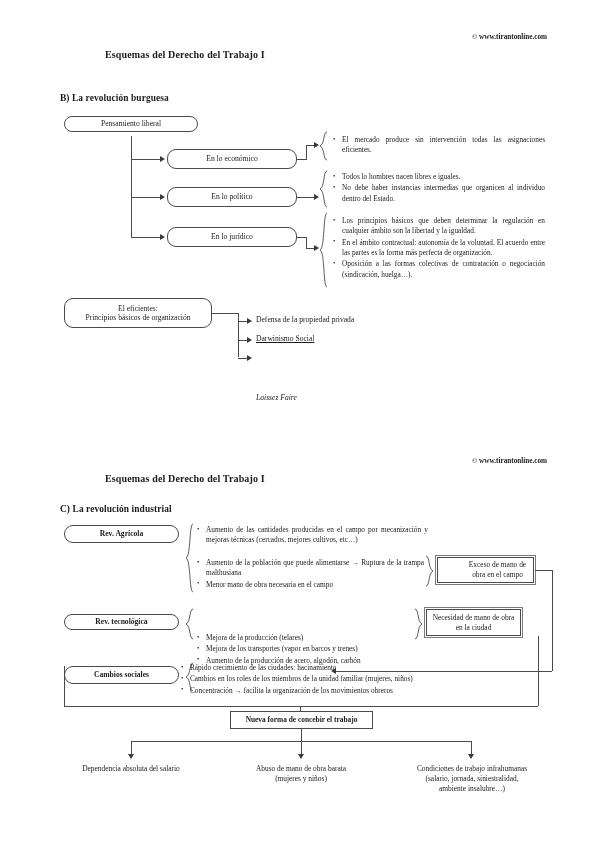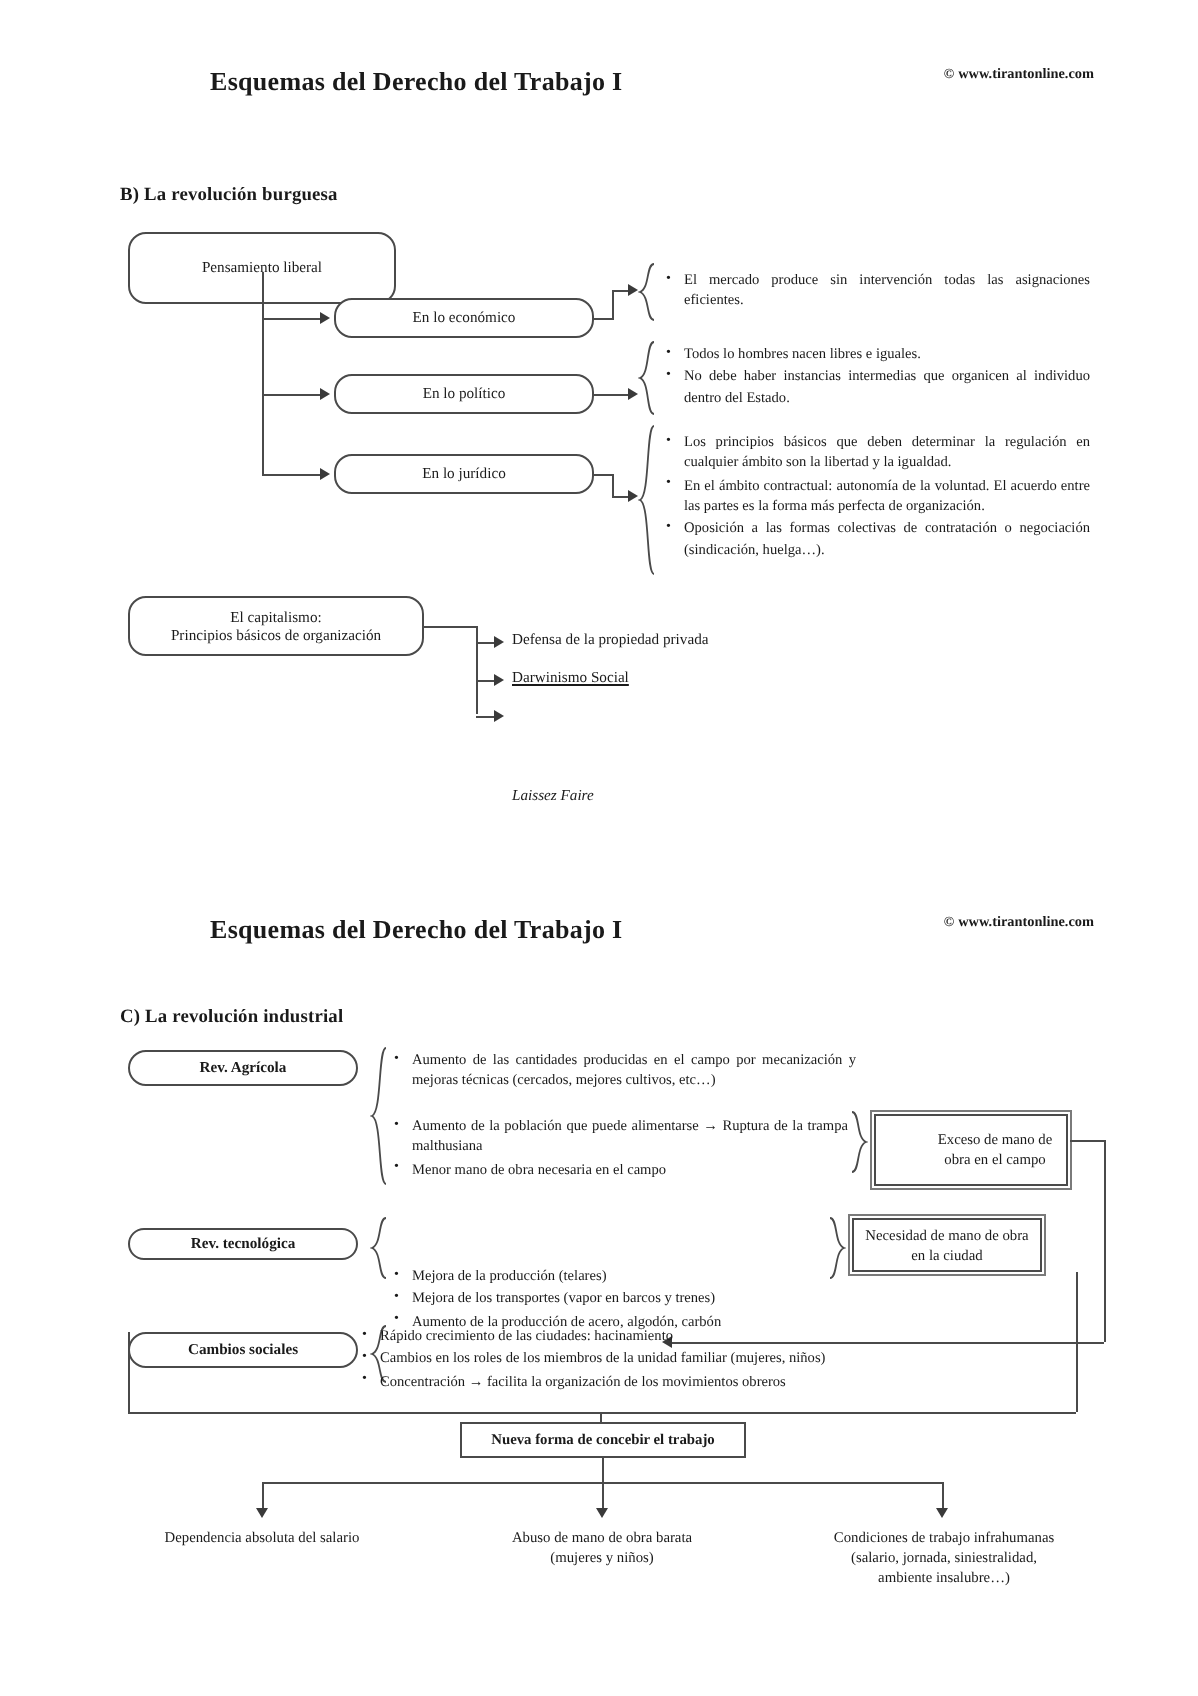--- a/index.html
+++ b/index.html
@@ -7,21 +7,21 @@
     width:599px;height:848px;position:relative;overflow:hidden;
     font-family:"Liberation Serif","DejaVu Serif",serif;
     color:#1a1a1a;
     -webkit-font-smoothing:antialiased;
   }
   .page{position:absolute;left:0;width:599px;background:#fff;}
   #page1{top:0;height:424px;}
   #page2{top:424px;height:424px;}
 
   .hdr{position:absolute;top:33px;left:0;width:599px;height:14px;}
-  .hdr .l{position:absolute;left:60px;top:0;font-size:13px;font-weight:bold;
+  .hdr .l{position:absolute;left:60px;top:16px;font-size:10px;font-weight:bold;
           letter-spacing:.15px;white-space:nowrap;padding-left:45px;}
   .hdr .r{position:absolute;right:52px;top:0;font-size:7.2px;font-weight:bold;
           white-space:nowrap;}
   .hdr .r .c{font-size:7px;margin-right:2px;}
 
   .sect{position:absolute;left:60px;font-size:9.4px;font-weight:bold;letter-spacing:.1px;}
 
   
   .rbox{position:absolute;border:1px solid #4a4a4a;border-radius:9px;
         display:flex;align-items:center;justify-content:center;text-align:center;
@@ -64,21 +64,21 @@
 
   <div class="hdr">
     <div class="l">Esquemas del Derecho del Trabajo I</div>
     <div class="r">
       <span class="c">©</span><span>www.tirantonline.com</span>
     </div>
   </div>
 
   <div class="sect" style="top:93px">B) La revolución burguesa</div>
 
-  <div class="rbox" style="left:64px;top:116px;width:134px;height:36px;">Pensamiento liberal</div>
+  <div class="rbox" style="left:64px;top:116px;width:134px;height:16px;">Pensamiento liberal</div>
 
   <div class="ln lnv" style="left:131px;top:136px;height:101px;"></div>
 
   <div class="ln lnh" style="left:131px;top:159px;width:29px;"></div>
   <div class="arw arw-r" style="left:160px;top:156px;"></div>
   <div class="rbox" style="left:167px;top:149px;width:130px;height:20px;">En lo económico</div>
 
   <div class="ln lnh" style="left:131px;top:197px;width:29px;"></div>
   <div class="arw arw-r" style="left:160px;top:194px;"></div>
   <div class="rbox" style="left:167px;top:187px;width:130px;height:20px;">En lo político</div>
@@ -126,21 +126,21 @@
     <div class="li">No debe haber instancias intermedias que organicen al individuo dentro del Estado.</div>
   </div>
 
   <div class="blist" style="left:332px;top:216px;width:213px;">
     <div class="li">Los principios básicos que deben determinar la regulación en cualquier ámbito son la libertad y la igualdad.</div>
     <div class="li">En el ámbito contractual: autonomía de la voluntad. El acuerdo entre las partes es la forma más perfecta de organización.</div>
     <div class="li">Oposición a las formas colectivas de contratación o negociación (sindicación, huelga…).</div>
   </div>
 
   <div class="rbox" style="left:64px;top:298px;width:148px;height:30px;flex-direction:column;">
-    <span>El capitalismo:</span>
+    <span>El eficientes:</span>
     <span>Principios básicos de organización</span>
   </div>
 
   <div class="ln lnh" style="left:212px;top:313px;width:26px;"></div>
   <div class="ln lnv" style="left:238px;top:313px;height:44px;"></div>
 
   <div class="ln lnh" style="left:238px;top:321px;width:9px;"></div>
   <div class="arw arw-r" style="left:247px;top:318px;"></div>
   <div class="plain" style="left:256px;top:315px;">Defensa de la propiedad privada</div>
 
@@ -181,21 +181,21 @@
     <div class="li">Aumento de la población que puede alimentarse → Ruptura de la trampa malthusiana</div>
     <div class="li">Menor mano de obra necesaria en el campo</div>
   </div>
 
   <div class="brace" style="left:425px;top:131px;transform:scaleX(-1);">
     <svg width="9" height="32" viewBox="0 0 9 32">
         <path d="M8 1 C4 1 6 14 1 16 C6 18 4 31 8 31" fill="none" stroke="#4a4a4a" stroke-width="0.9"></path>
       </svg>
   </div>
 
-  <div class="sbox" style="left:437px;top:133px;width:97px;height:36px;flex-direction:column;padding-left:29px;">
+  <div class="sbox" style="left:437px;top:133px;width:97px;height:26px;flex-direction:column;padding-left:29px;">
     <span>Exceso de mano de obra en el campo</span>
   </div>
 
   <div class="ln lnh" style="left:535px;top:146px;width:17px;"></div>
   <div class="ln lnv" style="left:552px;top:146px;height:101px;"></div>
   <div class="ln lnh" style="left:336px;top:247px;width:216px;"></div>
   <div class="arw arw-l" style="left:331px;top:244px;"></div>
 
   <div class="rbox" style="left:64px;top:190px;width:115px;height:16px;font-weight:bold;">Rev. tecnológica</div>
 

